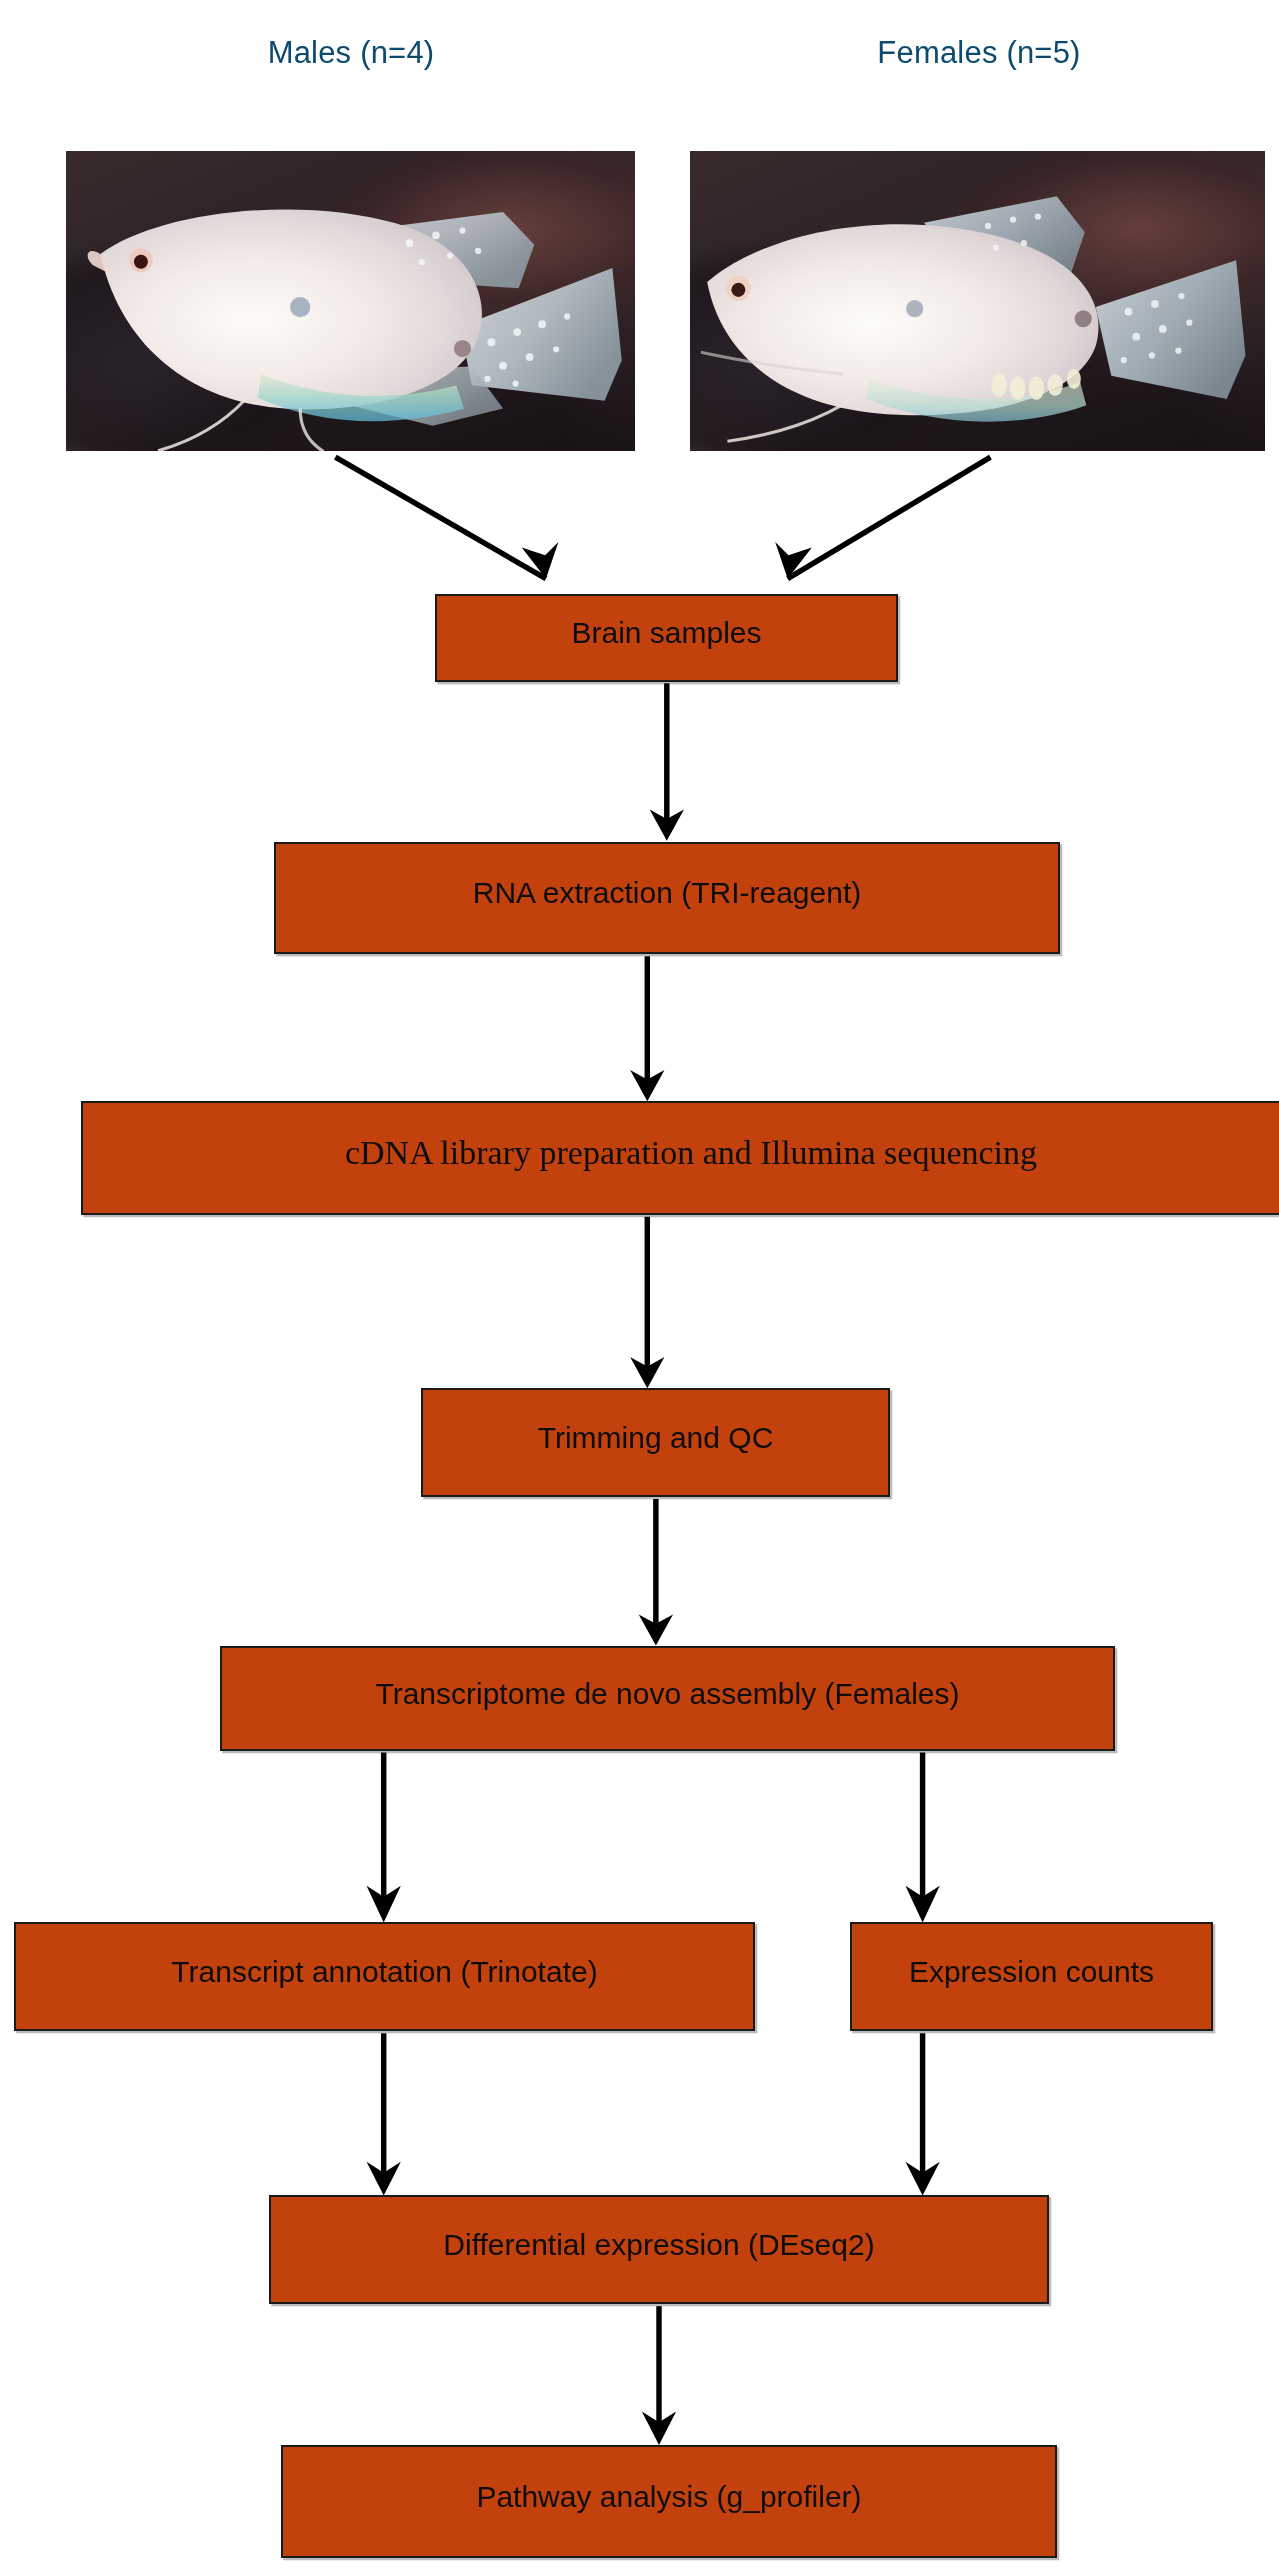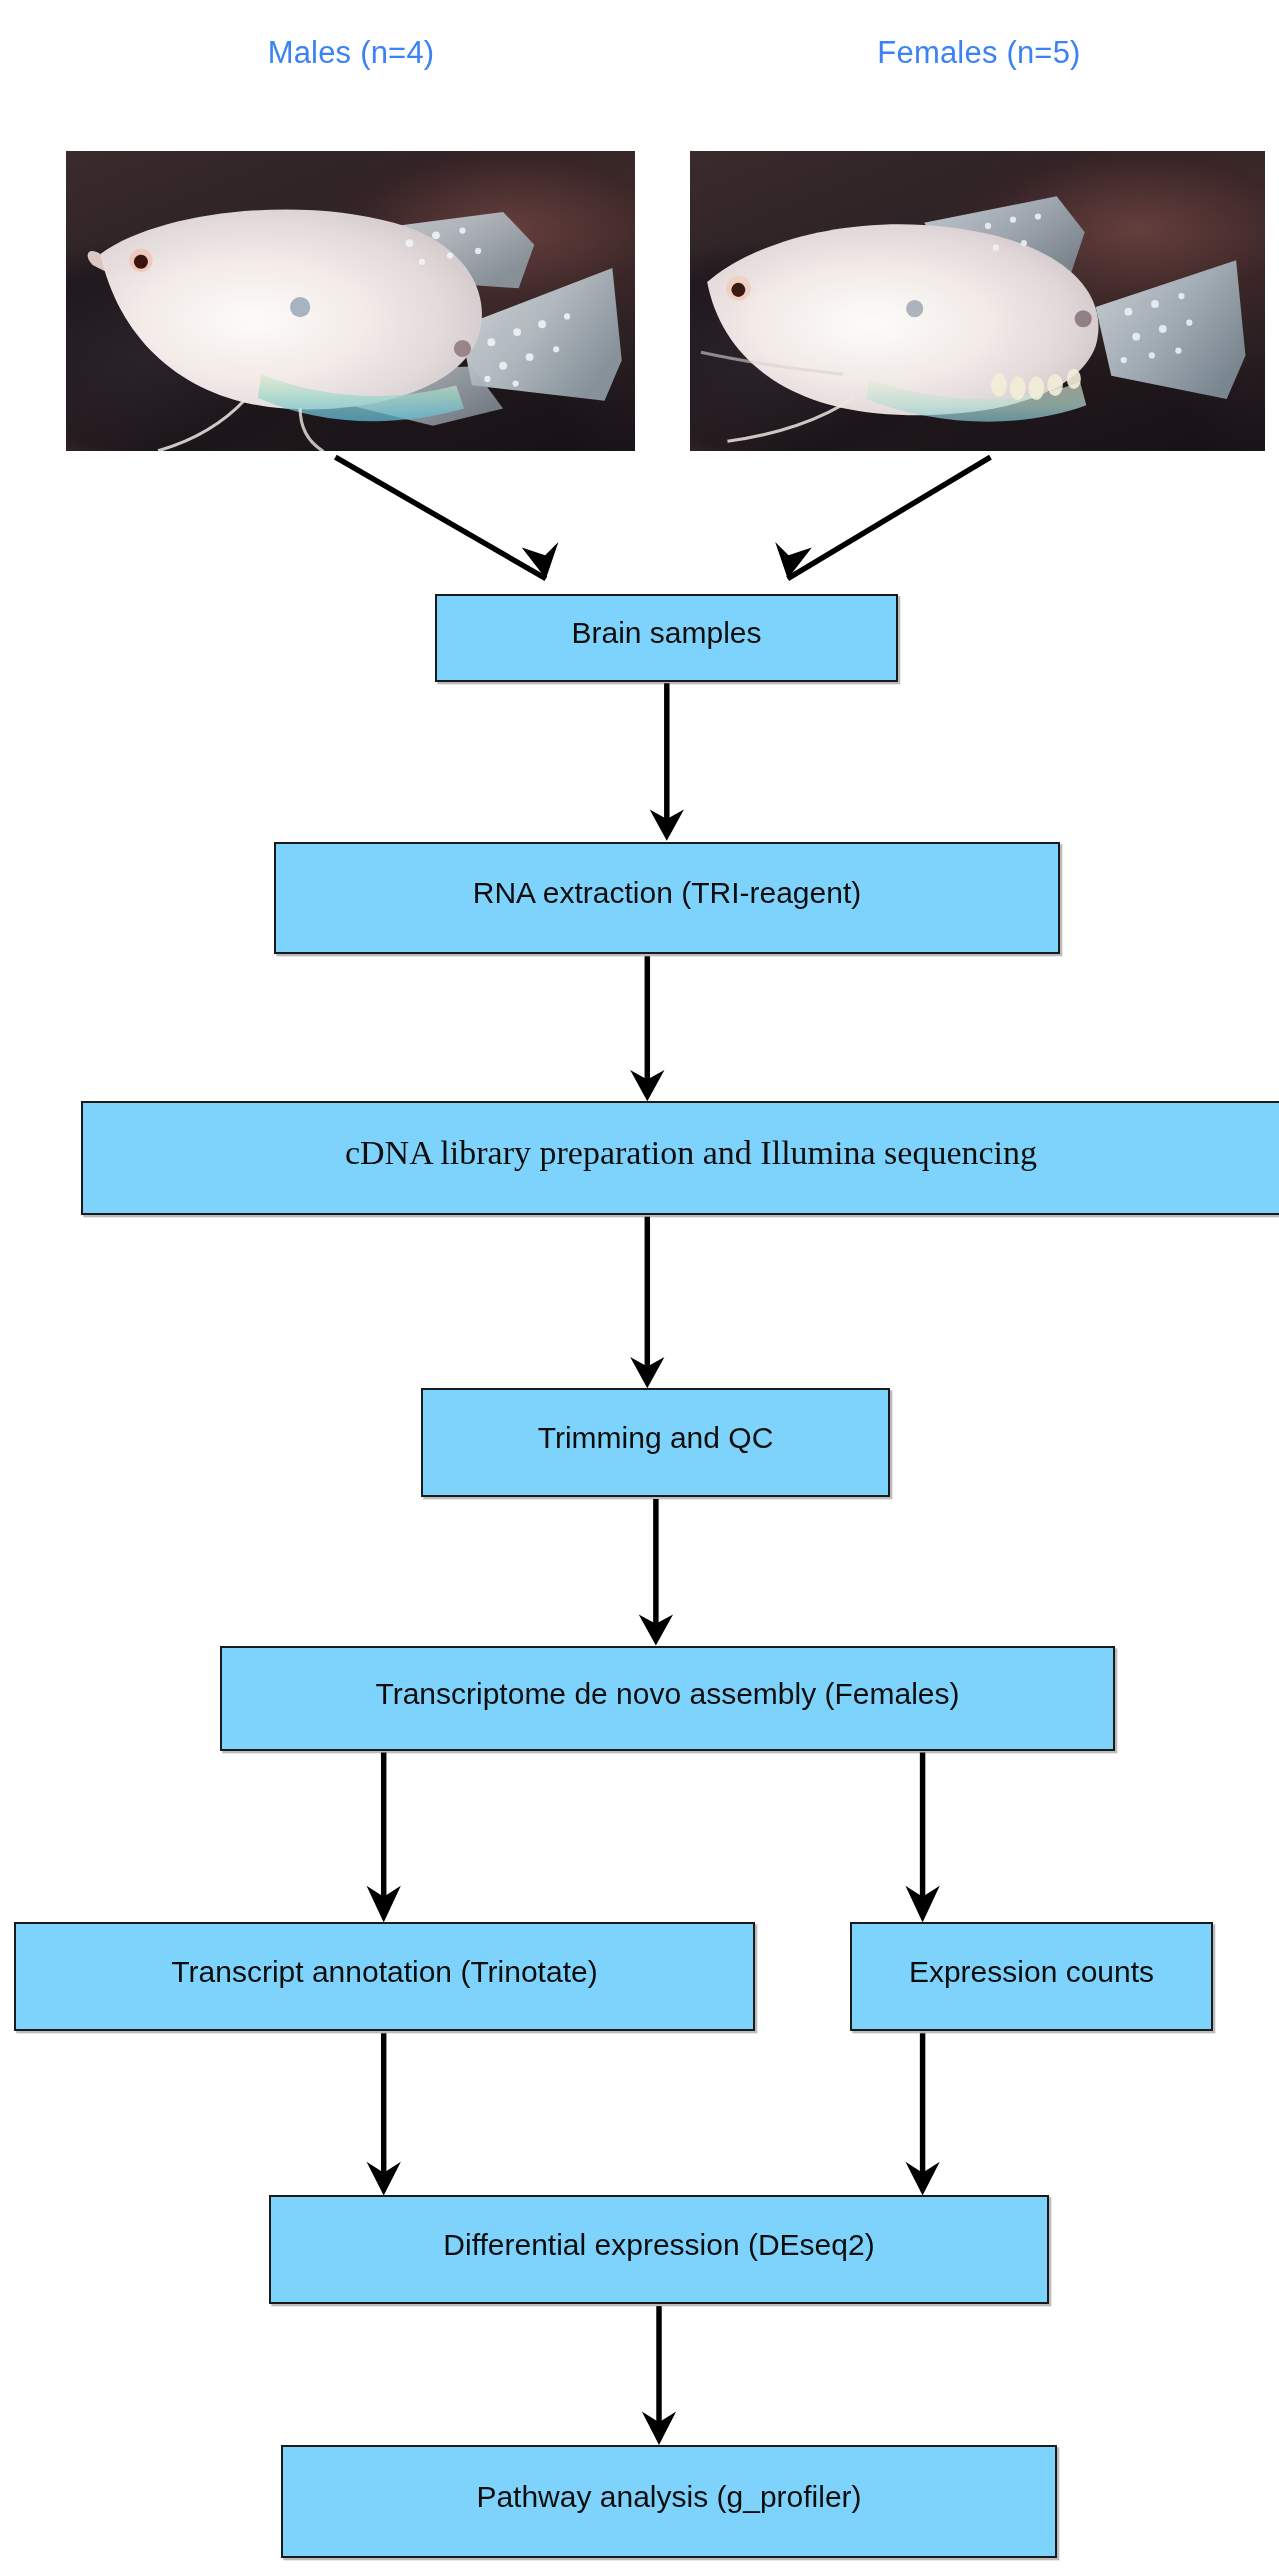--- a/index.html
+++ b/index.html
@@ -19,21 +19,21 @@
     background: #ffffff;
     overflow: hidden;
   }
 
   
   .grp-title {
     position: absolute;
     text-align: center;
     font-size: 31px;
     line-height: 1;
-    color: #3b82f6;
+    color: #0c4a6e;
     letter-spacing: 0.2px;
     white-space: nowrap;
     font-family: "Liberation Sans", sans-serif;
   }
 
   
   .photo {
     position: absolute;
     overflow: hidden;
     background: #24191c;
@@ -46,21 +46,21 @@
       radial-gradient(ellipse 42% 50% at 14% 70%, rgba(40,34,42,0.95) 0%, rgba(22,18,24,0.6) 60%, rgba(0,0,0,0) 82%),
       radial-gradient(ellipse 60% 52% at 52% 96%, rgba(26,20,24,0.95) 0%, rgba(18,14,18,0.5) 60%, rgba(0,0,0,0) 85%),
       linear-gradient(158deg, #3a2a2c 0%, #2e2326 30%, #412d2c 58%, #241b1f 85%, #1b1418 100%);
   }
   .photo svg { position: absolute; inset: 0; }
 
   
   .node {
     position: absolute;
     box-sizing: border-box;
-    background: #7dd3fc;
+    background: #c2410c;
     border: 2.3px solid #1a1a1a;
     box-shadow: 2.3px 2.3px 0 rgba(30,30,30,0.30);
     display: flex;
     align-items: center;
     justify-content: center;
   }
   .node .lbl {
     font-size: 30px;
     line-height: 1.05;
     color: #0d0d0d;

